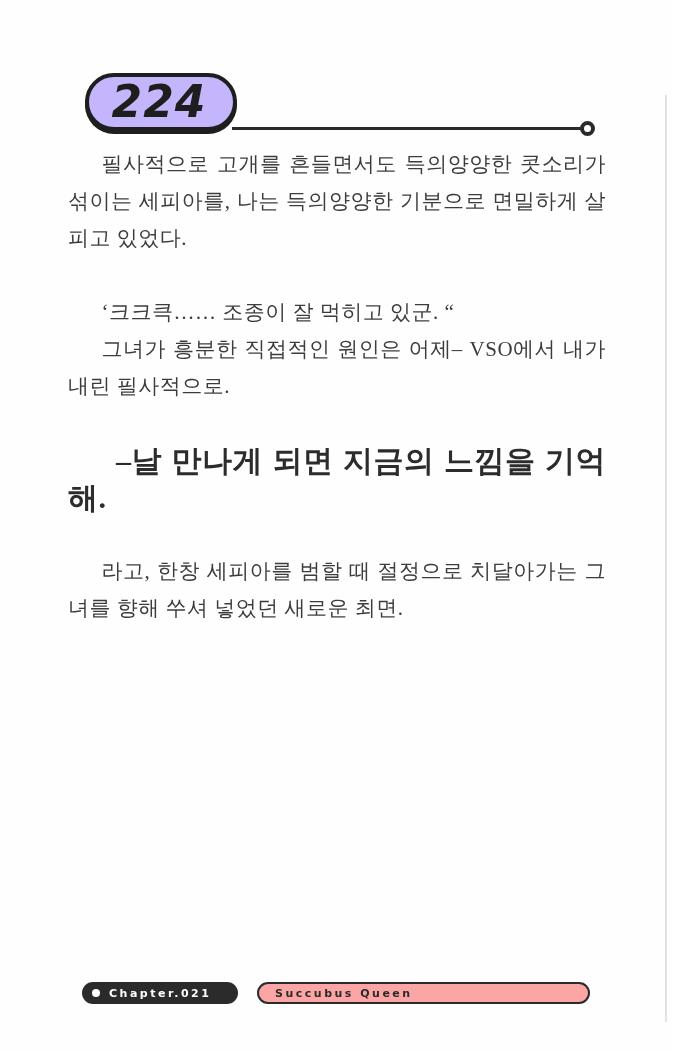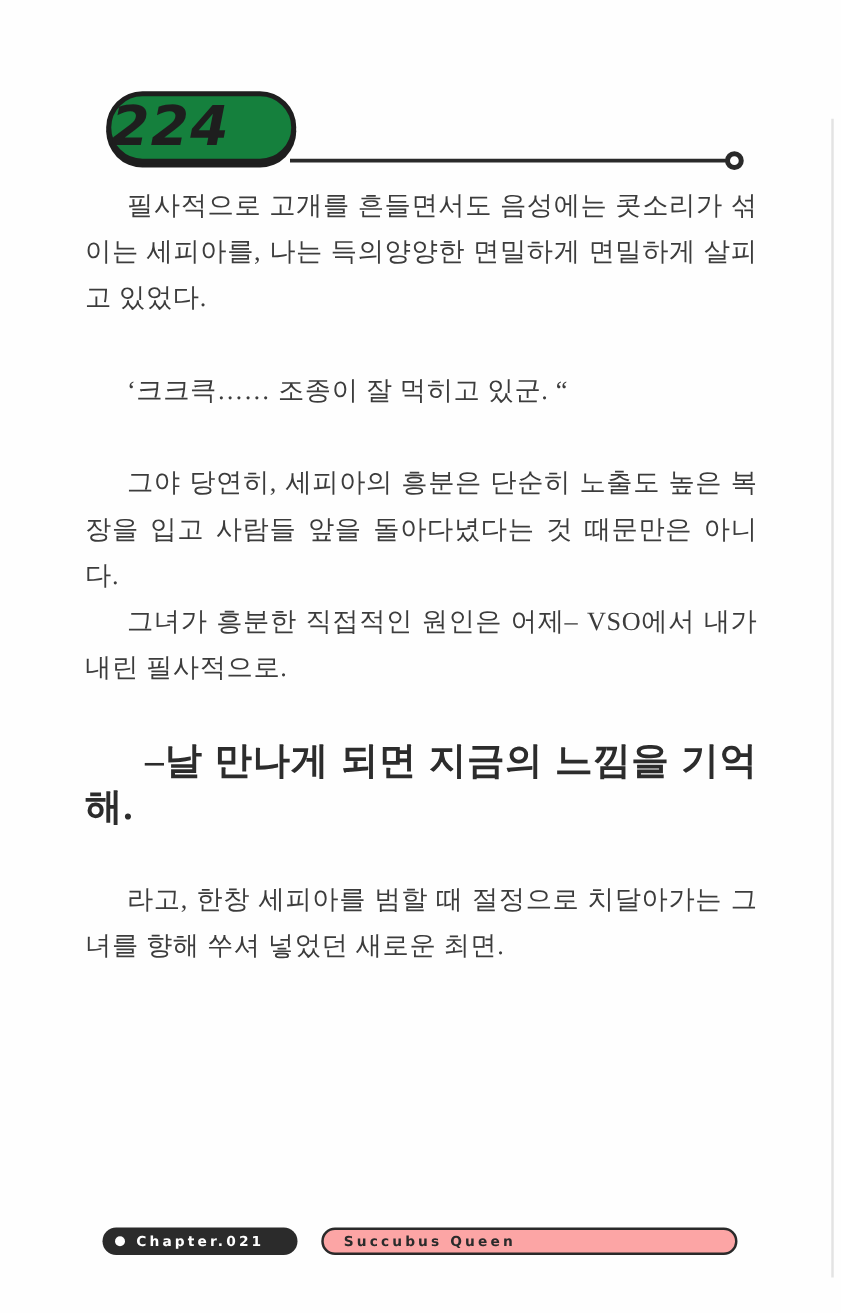--- a/index.html
+++ b/index.html
@@ -25,26 +25,27 @@
     background: #e3e3e3;
   }
 
   
   .page-num-pill {
     position: absolute;
     left: 85px;
     top: 73px;
     width: 152px;
     height: 58px;
-    background: #15803d;
+    background: #c4b5fd;
     border: 4px solid #1e1e1e;
     border-radius: 32px;
     box-shadow: 0 3px 0 #1e1e1e;
     display: flex;
     align-items: center;
+    justify-content: center;
     box-sizing: border-box;
     z-index: 2;
   }
   .page-num {
     font-family: "DejaVu Sans", sans-serif;
     font-style: italic;
     font-weight: bold;
     font-size: 44px;
     letter-spacing: 1px;
     color: #1e1e1e;
@@ -152,23 +153,22 @@
 
 <div class="scan-edge"></div>
 
 <div class="page-num-pill">
   <span class="page-num">224</span>
 </div>
 <div class="header-line"></div>
 <div class="header-ring"></div>
 
 <div class="content">
-  <p>필사적으로 고개를 흔들면서도 음성에는 콧소리가 섞이는 세피아를, 나는 득의양양한 면밀하게 면밀하게 살피고 있었다.</p>
+  <p>필사적으로 고개를 흔들면서도 득의양양한 콧소리가 섞이는 세피아를, 나는 득의양양한 기분으로 면밀하게 살피고 있었다.</p>
   <p class="gap">‘크크큭…… 조종이 잘 먹히고 있군. “</p>
-  <p class="gap">그야 당연히, 세피아의 흥분은 단순히 노출도 높은 복장을 입고 사람들 앞을 돌아다녔다는 것 때문만은 아니다.</p>
   <p>그녀가 흥분한 직접적인 원인은 어제– VSO에서 내가 내린 필사적으로.</p>
   <p class="gap command">–날 만나게 되면 지금의 느낌을 기억해.</p>
   <p class="gap">라고, 한창 세피아를 범할 때 절정으로 치달아가는 그녀를 향해 쑤셔 넣었던 새로운 최면.</p>
 </div>
 
 <div class="chapter-pill">
   <span class="chapter-dot"></span>
   <span class="footer-label">Chapter.021</span>
 </div>
 <div class="title-pill">

